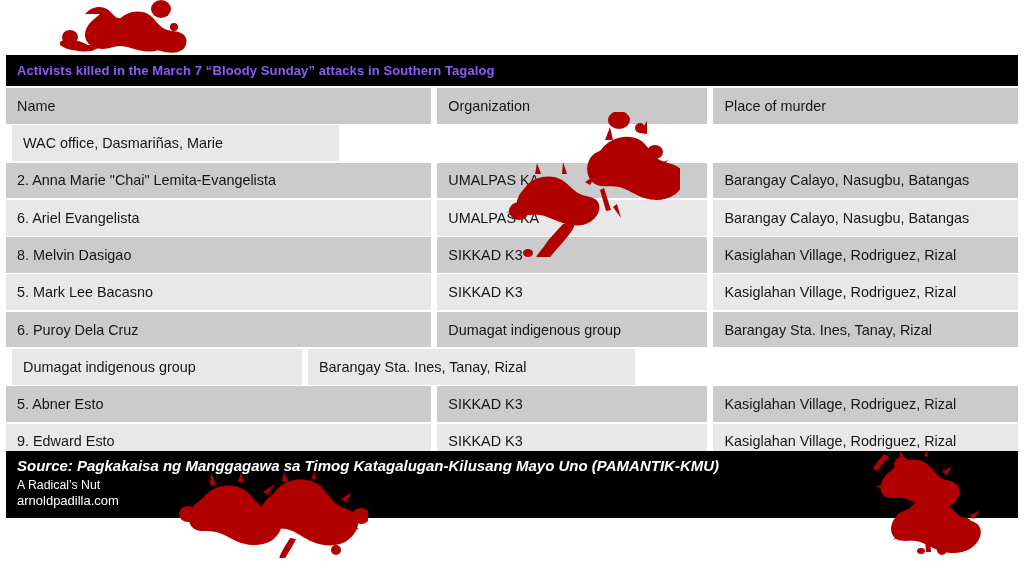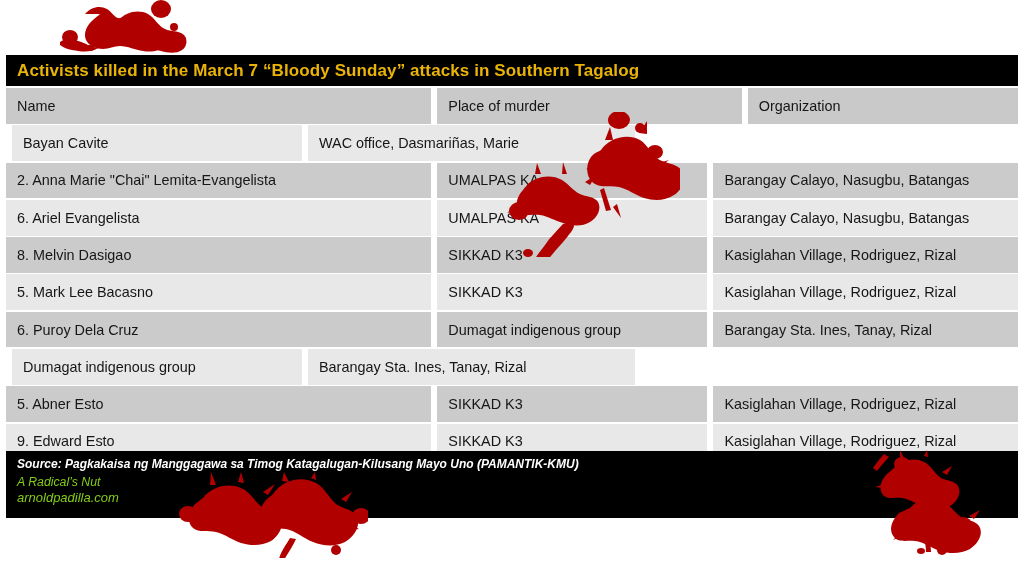--- a/index.html
+++ b/index.html
@@ -18,22 +18,22 @@
   .splatter svg{display:block;}
 
   
   .title-bar{
     position:absolute;left:6px;top:55px;width:1012px;height:31px;
     background:#000000;
     display:flex;align-items:center;
     z-index:5;
   }
   .title-bar .title-text{
-    color:#eab308;
-    font-size:17px;
+    color:#8b5cf6;
+    font-size:13px;
     font-weight:bold;
     letter-spacing:0.1px;
     padding-left:11px;
     white-space:nowrap;
   }
 
   
   .table{
     position:absolute;left:6px;top:88px;width:1012px;
     z-index:4;
@@ -61,33 +61,32 @@
   .row.dark  .cell{background:#cbcbcb;}
 
   
   .footer{
     position:absolute;left:6px;top:451px;width:1012px;height:67px;
     background:#000000;
     z-index:5;
   }
   .footer .source{
     color:#ffffff;
-    font-size:12px;
+    font-size:15px;
     font-style:italic;
     font-weight:bold;
     padding:6px 0 0 11px;
     white-space:nowrap;
   }
   .footer .brand{
-    color:#84cc16;
+    color:#ffffff;
     font-size:12.3px;
     padding:4px 0 0 11px;
     line-height:1.22;
     white-space:nowrap;
-    font-style:italic;
   }
   .footer .brand .site{font-size:13px;display:block;}
 </style>
 </head>
 <body>
 
 <div class="canvas">
 
   <div class="splatter" style="left:30px;top:-4px;z-index:9;">
     <svg width="180" height="62" viewBox="0 0 180 62">
@@ -107,26 +106,25 @@
   </div>
 
   <div class="title-bar">
     <span class="title-text">Activists killed in the March 7 “Bloody Sunday” attacks in Southern Tagalog</span>
   </div>
 
   <div class="table">
 
     <div class="row header">
       <div class="cell c-name">Name</div>
+      <div class="cell c-org">Organization</div>
       <div class="cell c-place">Place of murder</div>
-      <div class="cell c-org">Organization</div>
-    </div>
-
-    <div class="row light">
-      <div class="cell c-org">Bayan Cavite</div>
+    </div>
+
+    <div class="row light">
       <div class="cell c-place">WAC office, Dasmariñas, Marie</div>
     </div>
 
     <div class="row dark">
       <div class="cell c-name">2. Anna Marie "Chai" Lemita-Evangelista</div>
       <div class="cell c-org">UMALPAS KA</div>
       <div class="cell c-place">Barangay Calayo, Nasugbu, Batangas</div>
     </div>
 
     <div class="row light">

